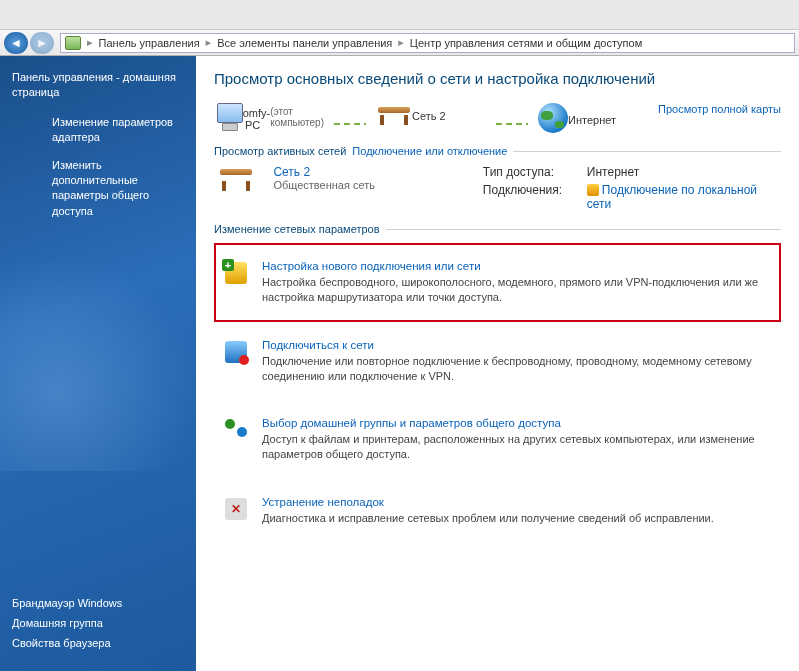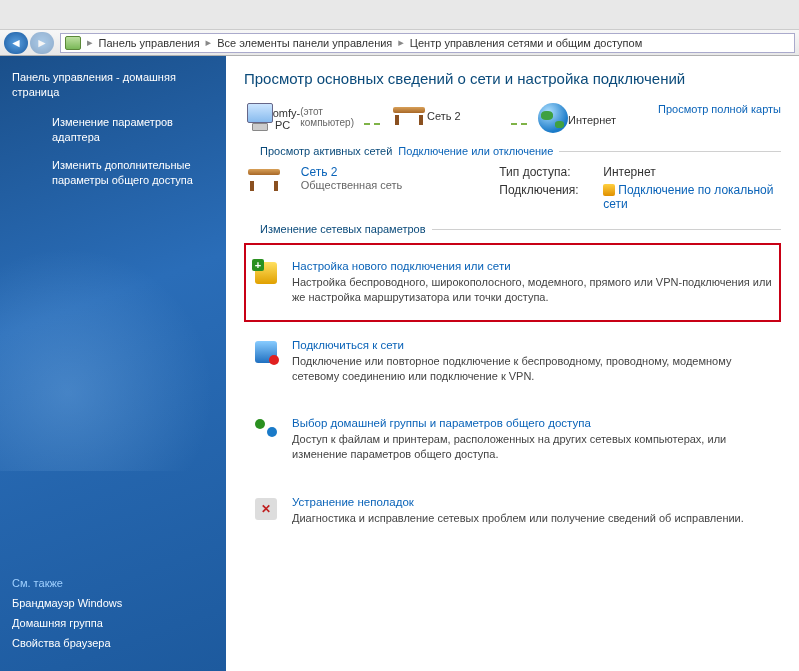--- a/index.html
+++ b/index.html
@@ -49,21 +49,21 @@
   .bc-icon {
     width: 16px; height: 16px;
     display: inline-flex; align-items: center; justify-content: center;
   }
   .bc-sep { color: #888; padding: 0 4px; }
   .main {
     display: flex;
     height: calc(100% - 56px);
   }
   .sidebar {
-    width: 226px;
+    width: 196px;
     background: linear-gradient(160deg, #1a4f8a 0%, #2a6db8 40%, #1d5a9e 100%);
     color: #fff;
     padding: 14px 12px;
     display: flex;
     flex-direction: column;
     position: relative;
   }
   .sidebar::after {
     content: "";
     position: absolute;
@@ -131,21 +131,21 @@
   .map-link {
     color: #0a63b8;
     font-size: 11px;
     cursor: pointer;
     margin-left: auto;
     white-space: nowrap;
   }
   .section-header {
     color: #0a4a7a;
     font-size: 11px;
-    margin: 12px 0 8px 16px;
+    margin: 12px 0 8px 0;
     display: flex;
     align-items: center;
     gap: 6px;
   }
   .section-header::after {
     content: "";
     flex: 1;
     height: 1px;
     background: #d0d0d0;
   }
@@ -286,21 +286,20 @@
     <span>Центр управления сетями и общим доступом</span>
   </div>
 </div>
 
 <div class="main">
   <div class="sidebar">
     <div class="sidebar-title">Панель управления - домашняя страница</div>
     <div class="sidebar-link">Изменение параметров адаптера</div>
     <div class="sidebar-link">Изменить дополнительные параметры общего доступа</div>
     <div class="sidebar-spacer"></div>
-    <div class="sidebar-footer-title">См. также</div>
     <div class="sidebar-footer-link">Брандмауэр Windows</div>
     <div class="sidebar-footer-link">Домашняя группа</div>
     <div class="sidebar-footer-link">Свойства браузера</div>
   </div>
 
   <div class="content">
     <div class="page-title">Просмотр основных сведений о сети и настройка подключений</div>
 
     <div class="map-row">
       <div class="map-node">

